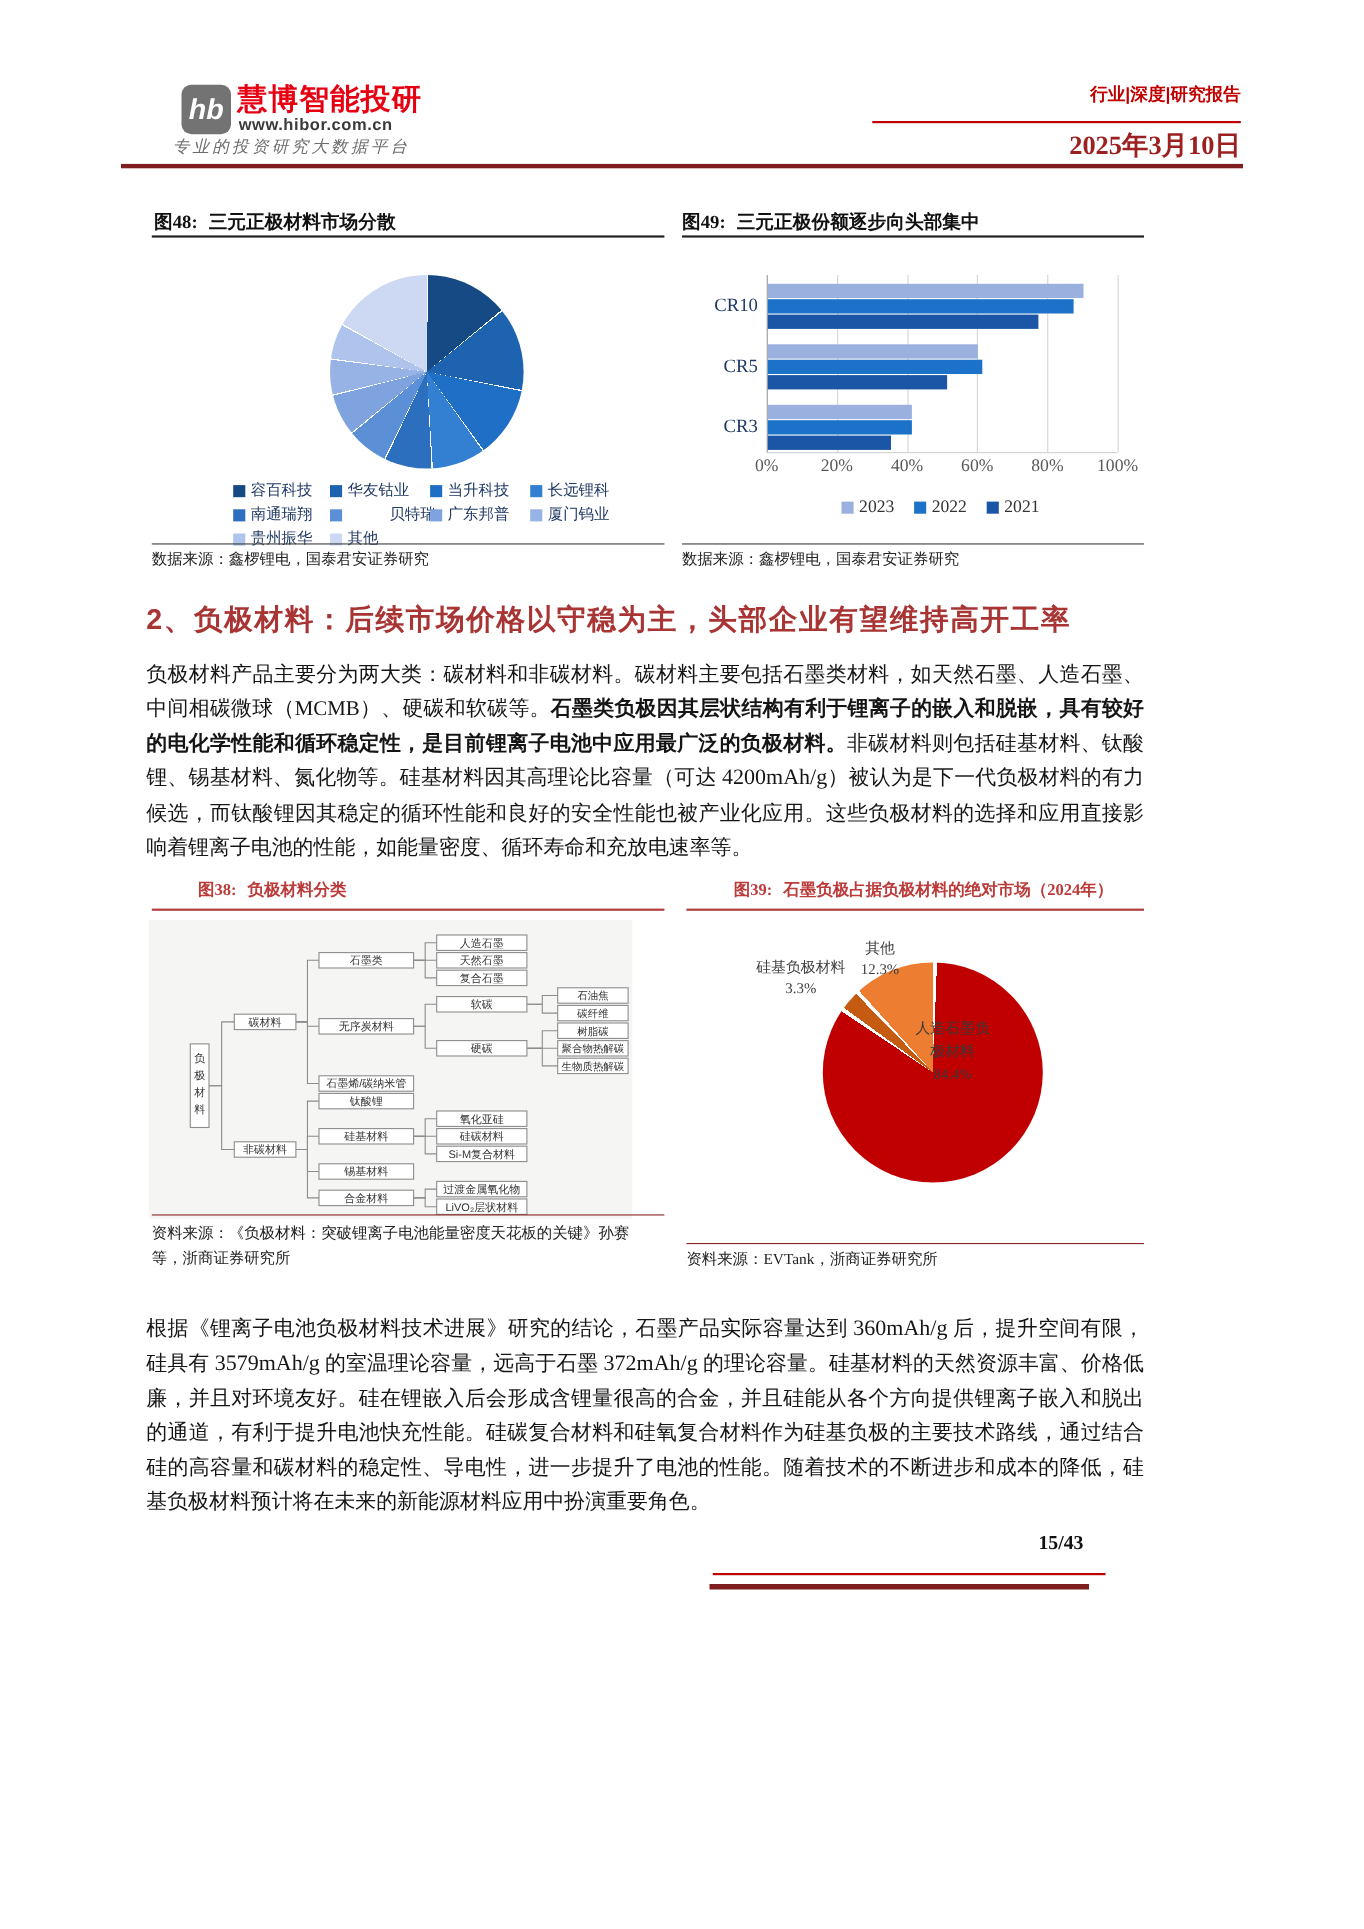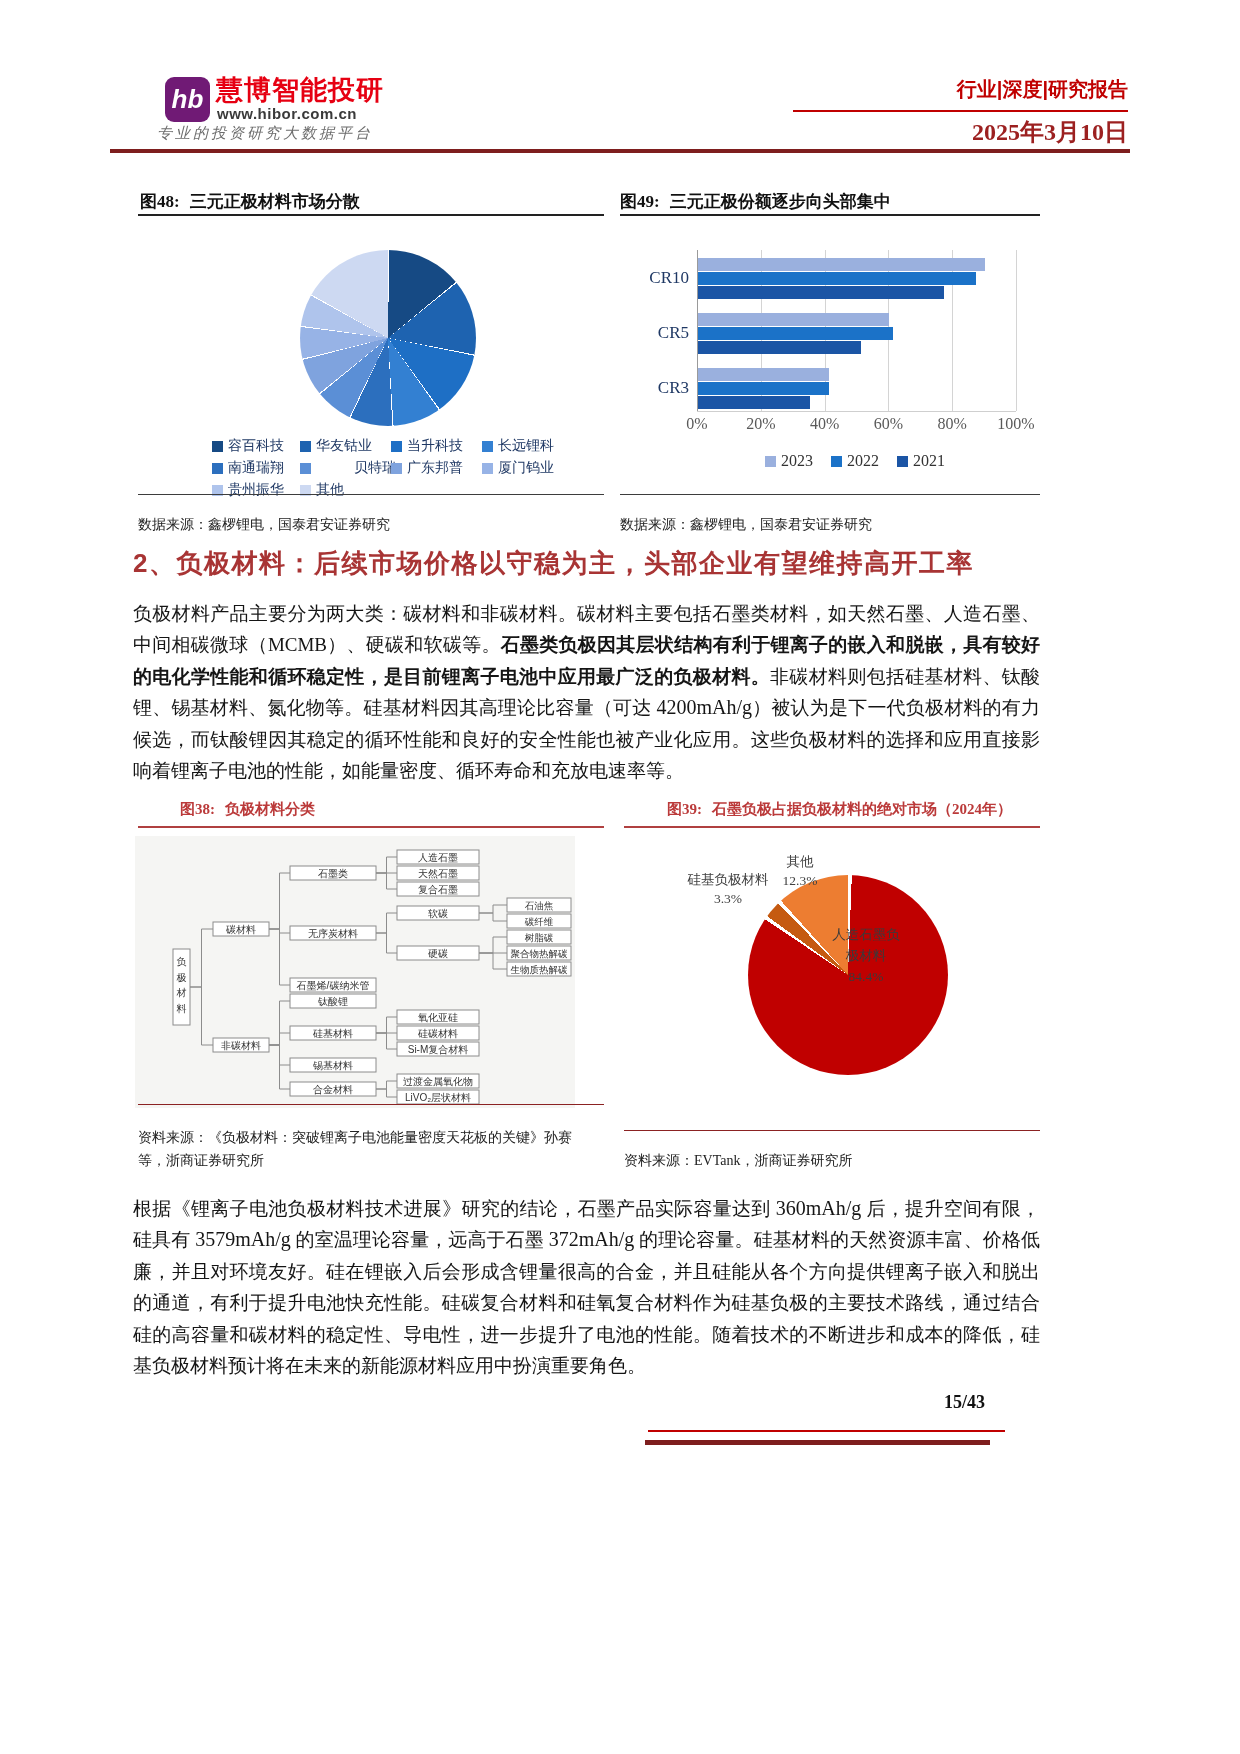--- a/index.html
+++ b/index.html
@@ -1,30 +1,30 @@
 <!DOCTYPE html>
 <html><head>
 <meta charset="utf-8">
 <style>
   html,body{margin:0;padding:0;background:#ffffff;}
   #page{position:relative;width:1240px;height:1754px;background:#ffffff;overflow:hidden;
         font-family:"Liberation Serif","DejaVu Serif",serif;color:#1a1a1a;}
 
   
-  .logo-box{position:absolute;left:165px;top:77px;width:45px;height:45px;background:#701a75;
+  .logo-box{position:absolute;left:165px;top:77px;width:45px;height:45px;background:#737373;
             border-radius:9px;color:#fff;font-family:"Liberation Sans",sans-serif;
             font-weight:bold;font-style:italic;font-size:26px;display:flex;align-items:center;justify-content:center;}
   .brand-name{position:absolute;left:216px;top:72px;font-family:"Liberation Sans",sans-serif;
               font-weight:bold;font-size:27px;color:#e60012;letter-spacing:1px;}
   .brand-url{position:absolute;left:217px;top:105px;font-family:"Liberation Sans",sans-serif;
              font-weight:bold;font-size:15px;color:#3a3a3a;letter-spacing:.5px;}
   .brand-tagline{position:absolute;left:157px;top:124px;font-size:15px;font-style:italic;
                  color:#6d6d6d;letter-spacing:3px;}
   .report-type{position:absolute;left:628px;top:76px;width:500px;text-align:right;
-               font-family:"Liberation Sans",sans-serif;font-weight:bold;font-size:20px;color:#c00000;}
+               font-family:"Liberation Sans",sans-serif;font-weight:bold;font-size:16px;color:#c00000;}
   .header-rule{position:absolute;left:793px;top:110px;width:335px;height:2px;background:#c00000;}
   .report-date{position:absolute;left:628px;top:116px;width:500px;text-align:right;
                font-weight:bold;font-size:24px;color:#9c2020;}
   .header-divider{position:absolute;left:110px;top:149px;width:1020px;height:4px;background:#7e1e1e;}
 
   
   .figtitle{position:absolute;font-weight:bold;white-space:nowrap;}
   .figtitle.black{font-size:17px;color:#111;}
   .figtitle.red{font-size:15px;color:#bb3a3a;margin-left:40px;}
   .ft-gap{margin-left:10px;}
@@ -36,21 +36,21 @@
   #pie48{left:300px;top:250px;width:176px;height:176px;}
   #pie39{left:748px;top:875px;width:200px;height:200px;}
 
   
   #legend48{position:absolute;left:210px;top:430px;width:340px;height:70px;}
   .lg48-item{position:absolute;display:flex;align-items:center;gap:5px;
              font-size:14px;color:#1f3864;white-space:nowrap;}
   .swatch{width:11px;height:11px;flex:none;}
 
   
-  .source{position:absolute;border-top:1.5px solid #3d3d3d;padding-top:21px;
+  .source{position:absolute;border-top:1.5px solid #3d3d3d;padding-top:5px;
           font-size:14px;color:#222;}
   .source.redline{border-top:1.5px solid #8b2222;}
   .source .srcline{line-height:23px;}
 
   
   #bar49-plot{position:absolute;left:697px;top:250px;width:319px;height:161px;border-bottom:1px solid #cfcfcf;}
   .grid49{position:absolute;top:0;width:1px;height:161px;background:#d4d4d4;}
   .grid49.axis0{background:#9a9a9a;}
   .bar49{position:absolute;height:13px;}
   #bar49-cats{position:absolute;left:607px;top:250px;width:82px;height:161px;}

